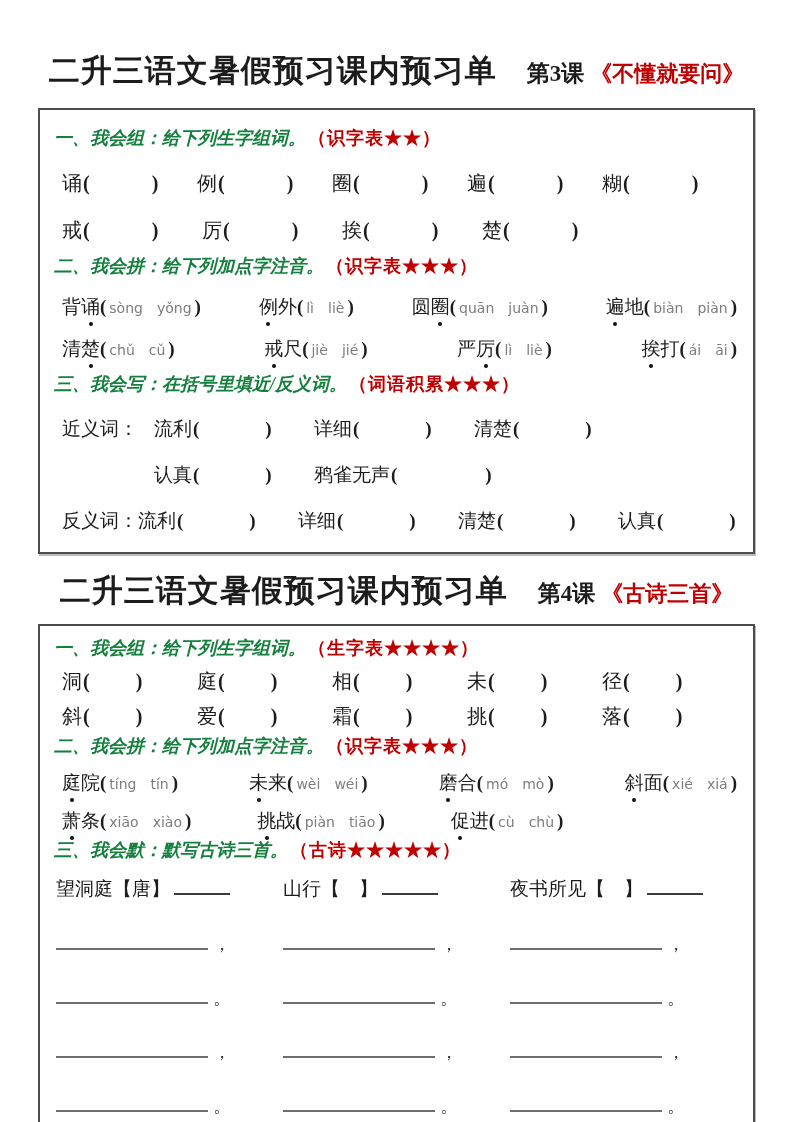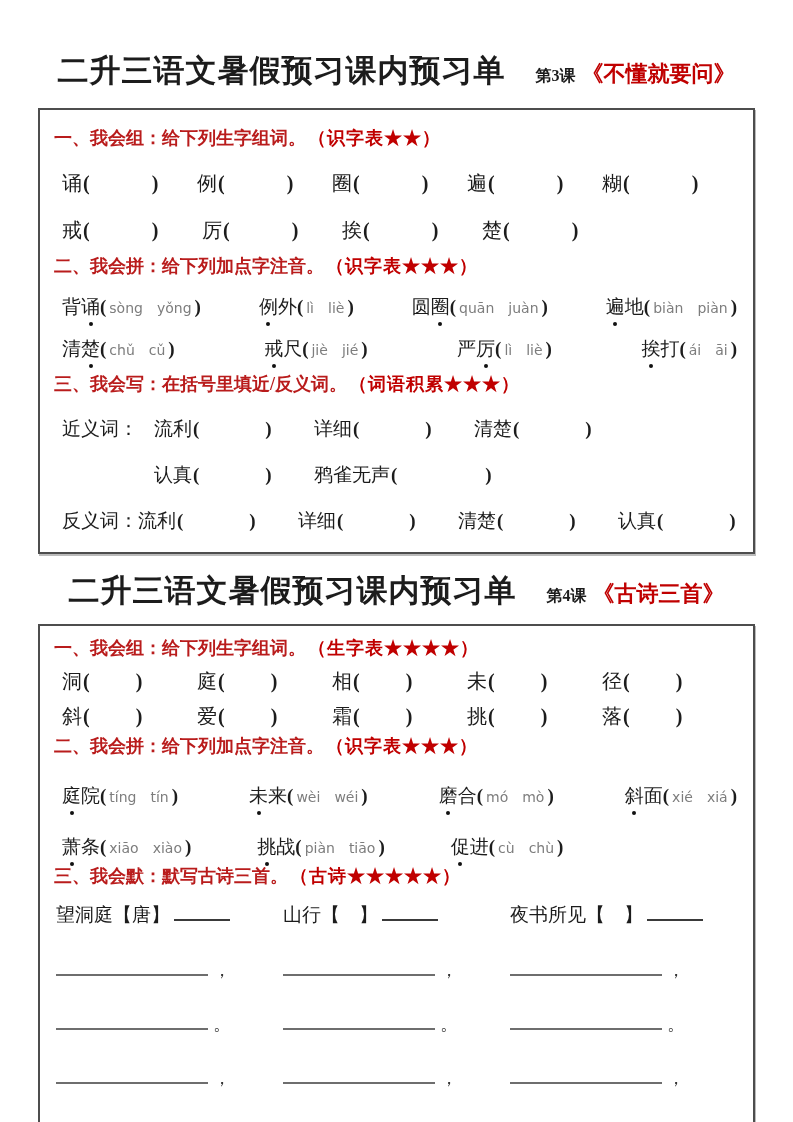--- a/index.html
+++ b/index.html
@@ -10,51 +10,51 @@
     color:#1c1c1c;
     overflow:hidden;
   }
   .sheet-title{
     display:flex; justify-content:center; align-items:baseline;
     white-space:nowrap;
   }
   .sheet-title.first{ margin-top:50px; margin-bottom:16px; }
   .sheet-title.second{ margin-top:16px; margin-bottom:12px; }
   .title-main{ font-size:31px; font-weight:bold; letter-spacing:1px; }
-  .title-lesson{ font-size:16px; font-weight:bold; margin-left:30px; }
+  .title-lesson{ font-size:23px; font-weight:bold; margin-left:30px; }
   .title-lesson-name{ font-size:22px; font-weight:bold; color:#c00000; margin-left:6px; }
 
   .sheet-box{
     margin:0 38px;
     border:2px solid #4d4d4d;
     box-shadow:1px 2px 0 rgba(60,60,60,.35);
     padding:6px 16px 14px 14px;
   }
   .sheet-box.second{ padding-bottom:26px; }
 
   .sec-heading{ margin-top:10px; font-size:18px; font-weight:bold; }
   .sheet-box.second .sec-heading{ margin-top:4px; }
-  .sec-heading-text{ color:#b91c1c; }
+  .sec-heading-text{ color:#15803d;font-style:italic; }
   .sec-tag{ color:#c00000; margin-left:2px; letter-spacing:1px; }
 
   
   .zuci-row{ display:flex; margin:20px 0 6px 8px; }
   .sheet-box.second .zuci-row{ margin:8px 0 2px 8px; }
   .zuci-item{ width:140px; font-size:20px; white-space:nowrap; }
   .zuci-char{ margin-right:1px; }
   .paren{ font-weight:bold; }
   .blank{ display:inline-block; }
   .blank.md{ width:62px; }
   .blank.sm{ width:46px; }
   .blank.lg{ width:66px; }
   .blank.xl{ width:88px; }
 
   
   .py-row{ display:flex; margin:16px 0 4px 8px; white-space:nowrap; }
-  .sheet-box.second .py-row{ margin:25px 0 2px 8px; }
+  .sheet-box.second .py-row{ margin:12px 0 2px 8px; }
   .py-row.spread{ justify-content:space-between; }
   .py-row:not(.spread) .py-item{ margin-right:66px; }
   .py-item{ font-size:19px; }
   .py-word .ch{ position:relative; display:inline-block; }
   .py-word .ch.dotted::after{
     content:""; position:absolute; left:50%; bottom:-6px;
     width:4px; height:4px; border-radius:50%; background:#111;
     transform:translateX(-50%);
   }
   .py-opt{ color:#7d7d7d; font-size:14px; font-family:"DejaVu Sans",sans-serif; }

